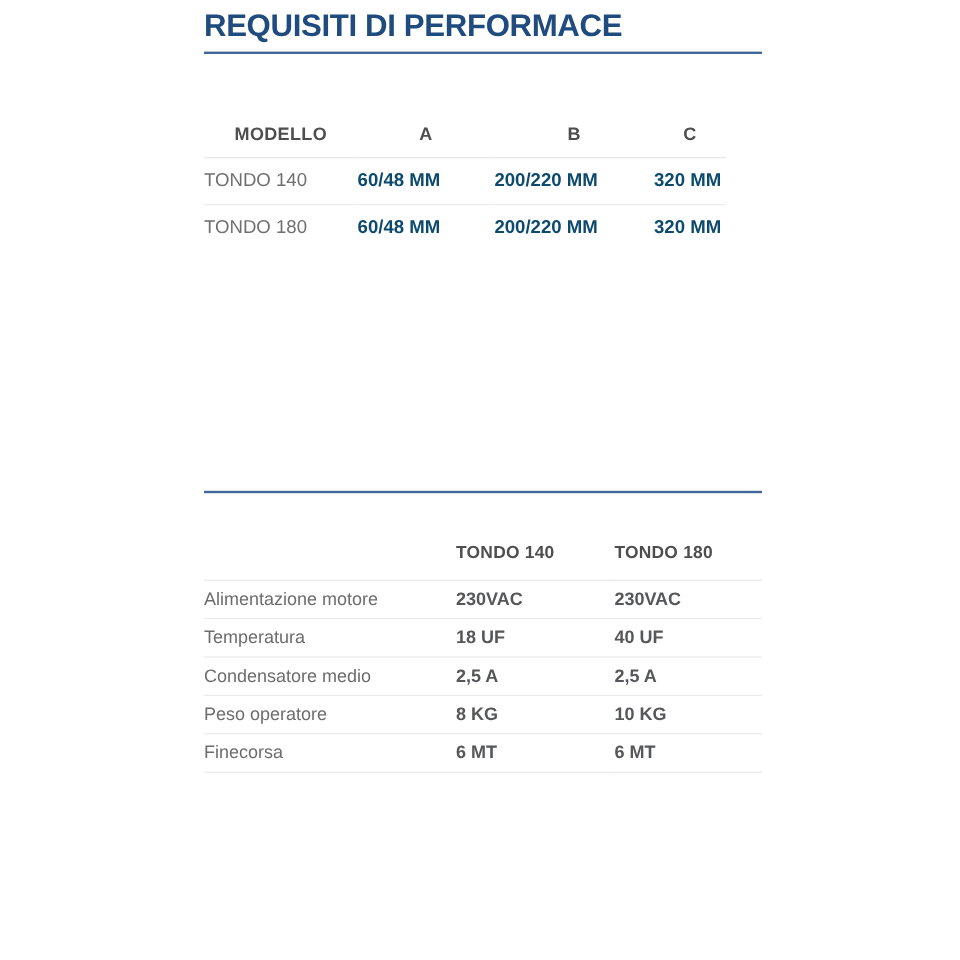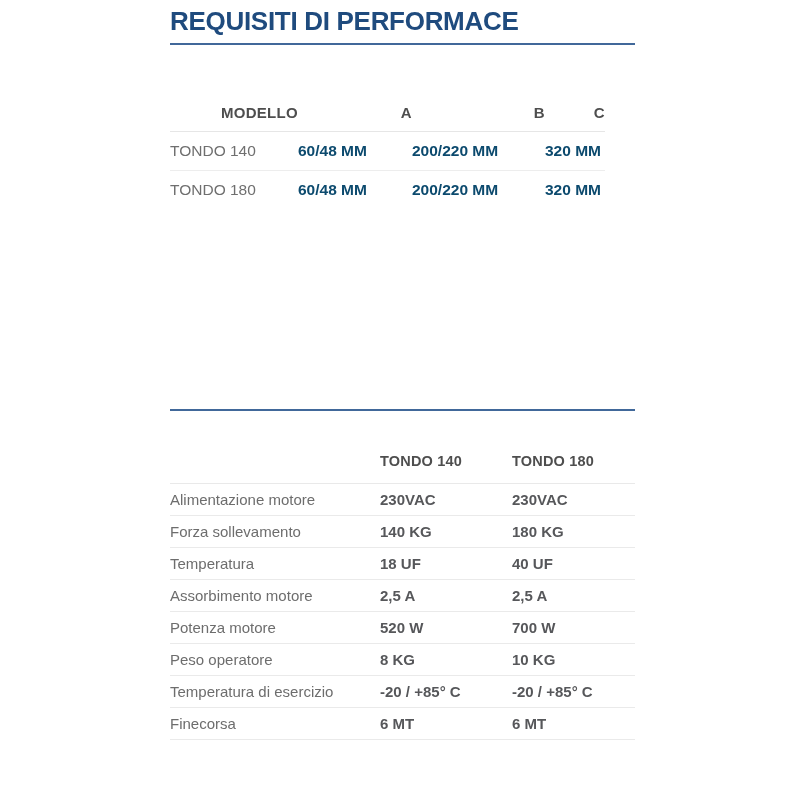--- a/index.html
+++ b/index.html
@@ -33,21 +33,21 @@
     margin-top: 7px;
   }
   
   table { border-collapse: collapse; }
   table.perf {
     width: 435px;
     margin-top: 44px;
     table-layout: fixed;
   }
   table.perf thead th {
-    text-align: right;
+    text-align: center;
     font-size: 15px;
     font-weight: bold;
     letter-spacing: 0.3px;
     color: #4e4e4e;
     line-height: 15px;
     padding: 16px 0 11px 0;
     border-bottom: 1px solid #e6e6e6;
   }
   table.perf tbody td {
     font-size: 15.5px;
@@ -155,48 +155,33 @@
           <th>TONDO 180</th>
         </tr>
       </thead>
       <tbody>
         <tr>
           <td class="spec-label">Alimentazione motore</td>
           <td class="spec-val">230VAC</td>
           <td class="spec-val">230VAC</td>
         </tr>
         <tr>
-          <td class="spec-label">Forza sollevamento</td>
-          <td class="spec-val">140 KG</td>
-          <td class="spec-val">180 KG</td>
-        </tr>
-        <tr>
           <td class="spec-label">Temperatura</td>
           <td class="spec-val">18 UF</td>
           <td class="spec-val">40 UF</td>
         </tr>
         <tr>
-          <td class="spec-label">Assorbimento motore</td>
+          <td class="spec-label">Condensatore medio</td>
           <td class="spec-val">2,5 A</td>
           <td class="spec-val">2,5 A</td>
-        </tr>
-        <tr>
-          <td class="spec-label">Potenza motore</td>
-          <td class="spec-val">520 W</td>
-          <td class="spec-val">700 W</td>
         </tr>
         <tr>
           <td class="spec-label">Peso operatore</td>
           <td class="spec-val">8 KG</td>
           <td class="spec-val">10 KG</td>
-        </tr>
-        <tr>
-          <td class="spec-label">Temperatura di esercizio</td>
-          <td class="spec-val">-20 / +85° C</td>
-          <td class="spec-val">-20 / +85° C</td>
         </tr>
         <tr>
           <td class="spec-label">Finecorsa</td>
           <td class="spec-val">6 MT</td>
           <td class="spec-val">6 MT</td>
         </tr>
       </tbody>
     </table>
   </div>
 

